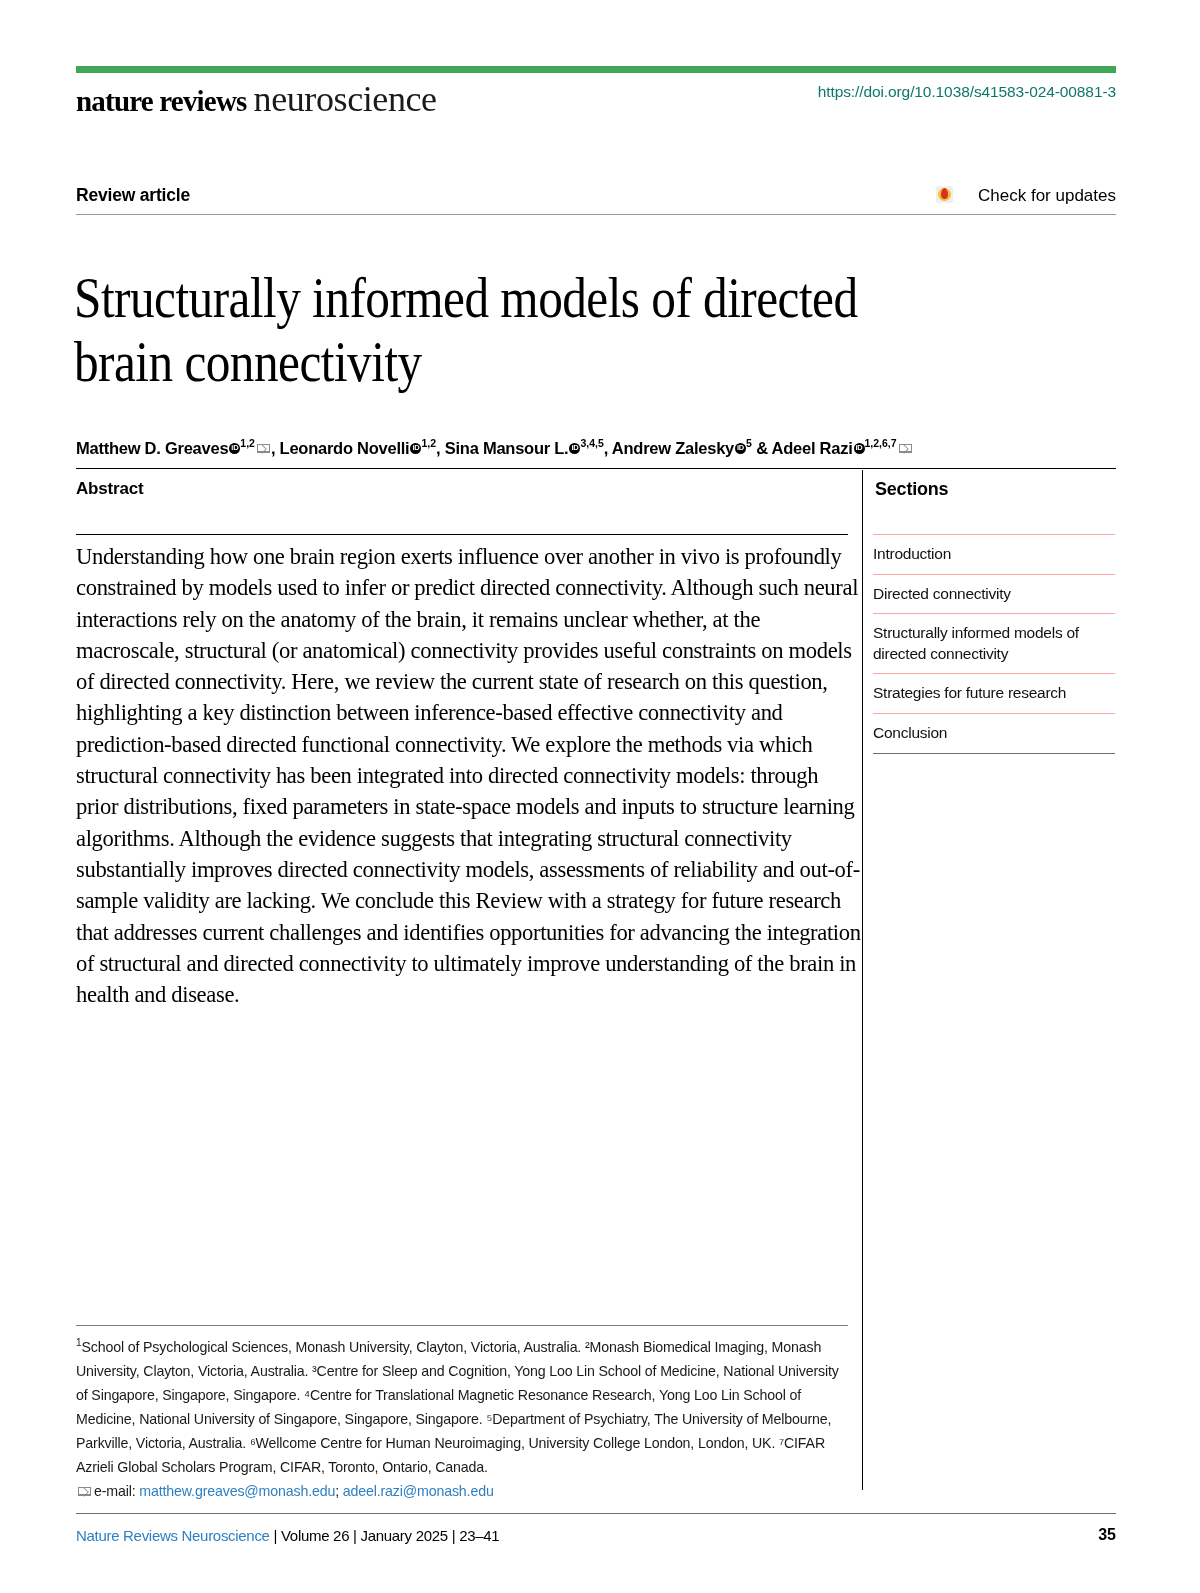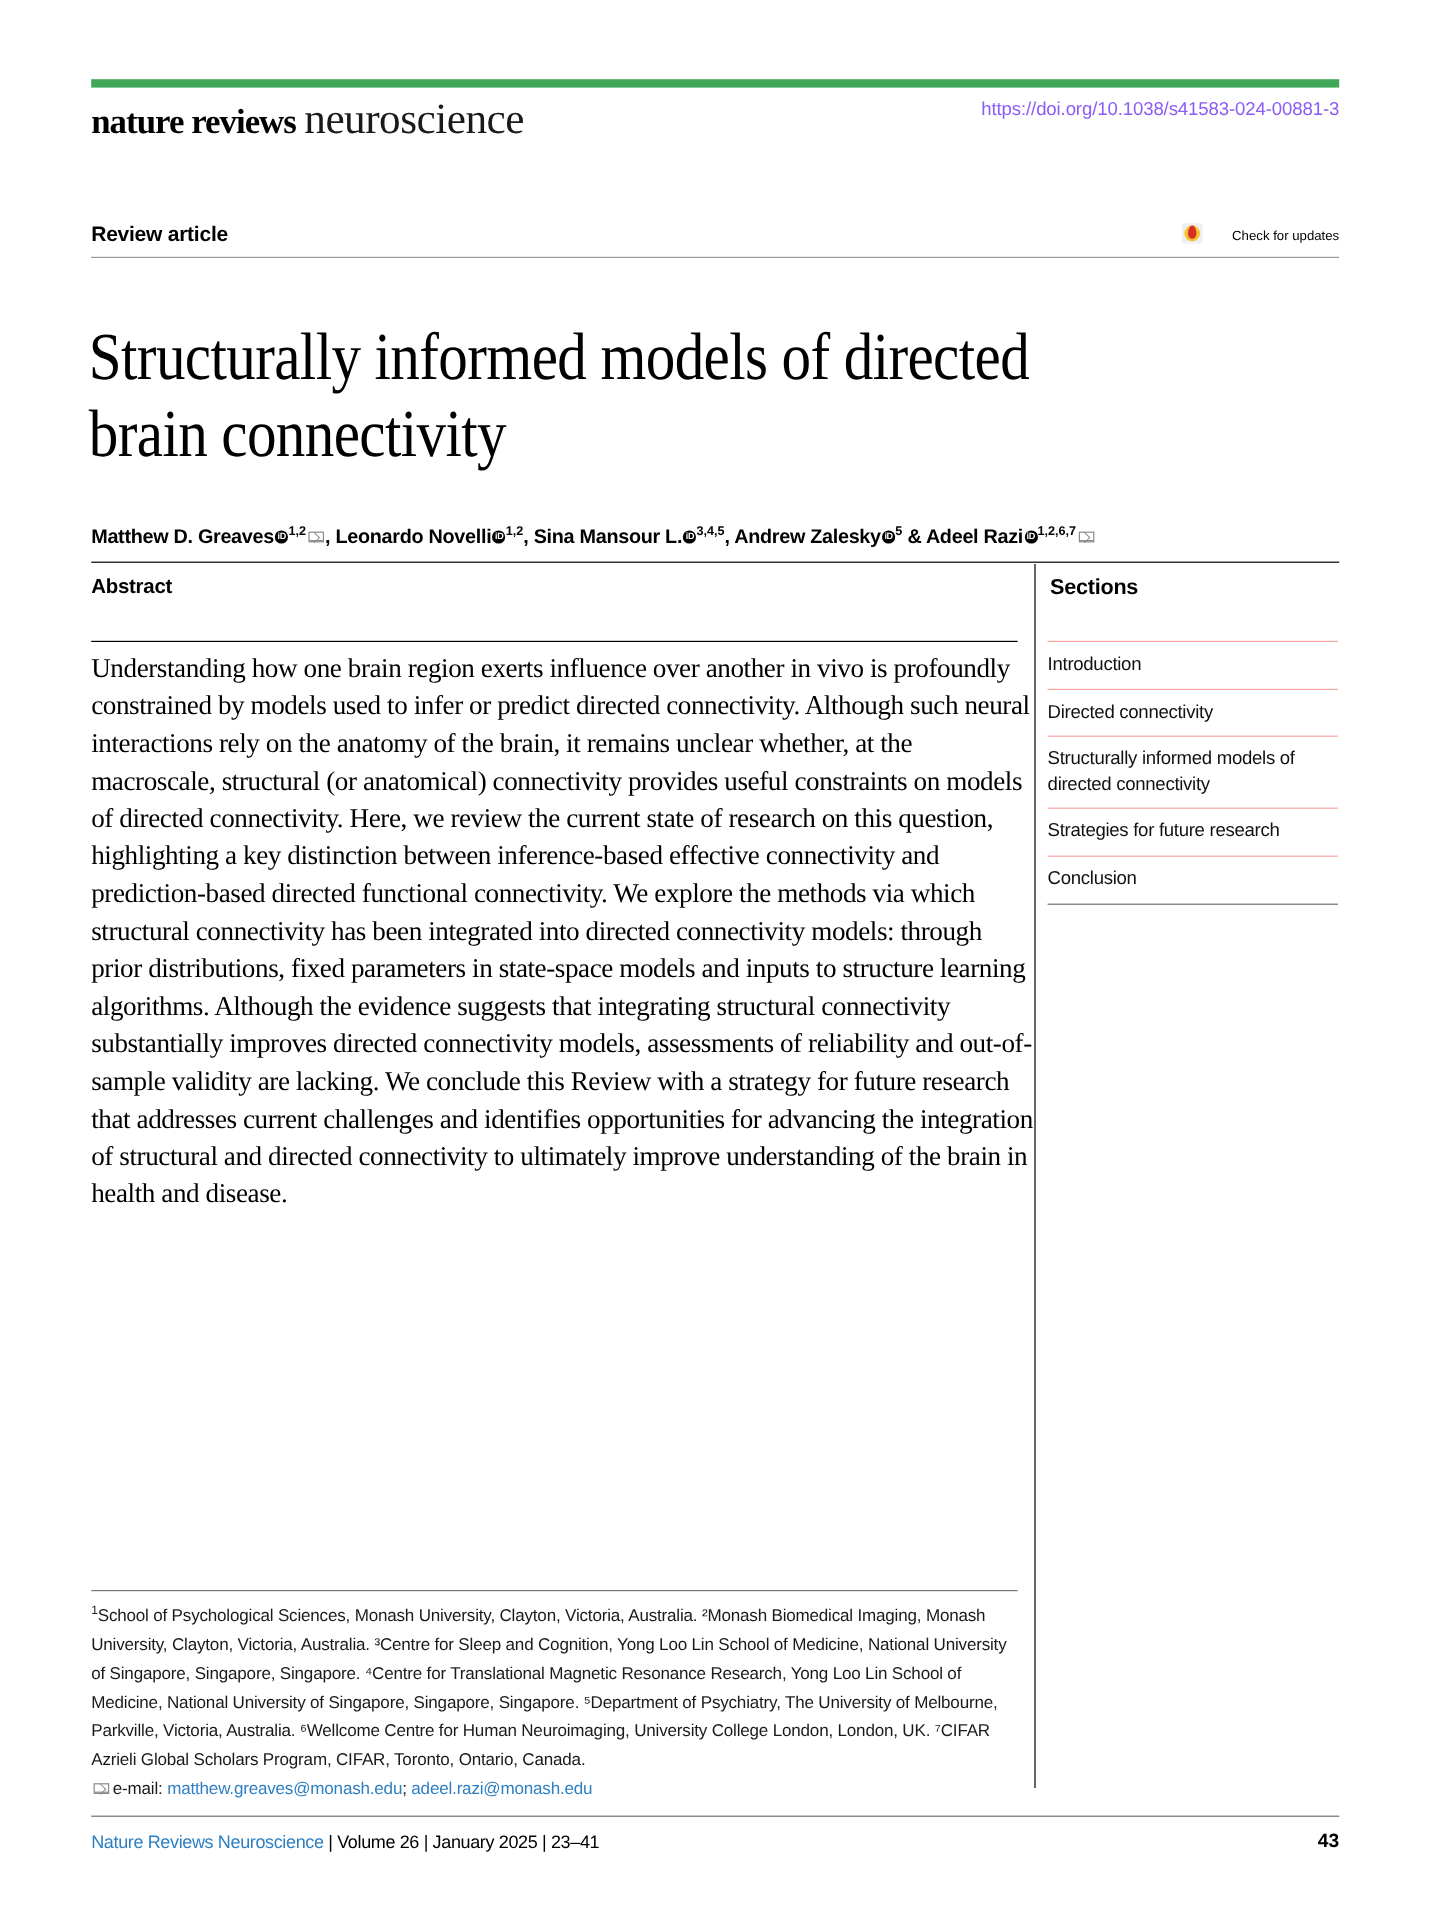--- a/index.html
+++ b/index.html
@@ -55,43 +55,43 @@
     font-size: 36px;
     letter-spacing: -0.4px;
     color: #1a1a1a;
     margin-left: 7px;
   }
   .doi-link {
     position: absolute;
     right: 84px;
     top: 83px;
     font-size: 15.5px;
-    color: #8b5cf6;
+    color: #0f766e;
     letter-spacing: -0.1px;
     text-decoration: none;
     font-family: "Liberation Sans", sans-serif;
   }
 
   
   .article-type {
     position: absolute;
     left: 76px;
     top: 185px;
     font-size: 17.5px;
     font-weight: bold;
     letter-spacing: -0.2px;
   }
   .check-updates {
     position: absolute;
     right: 84px;
     top: 186px;
     display: flex;
-    align-items: flex-end;
+    align-items: flex-start;
     gap: 25px;
-    font-size: 11px;
+    font-size: 17px;
     color: #000;
     white-space: nowrap;
   }
   .crossmark {
     width: 17px;
     height: 17px;
     border-radius: 2px;
     background: #efefef;
     position: relative;
     display: inline-block;
@@ -400,15 +400,15 @@
     <div class="email-line">
       <span class="env"></span><span>e-mail:</span>
       <a class="email-link" href="#">matthew.greaves@monash.edu</a><span>; </span><a class="email-link" href="#">adeel.razi@monash.edu</a>
     </div>
   </div>
 
   <div class="footer-rule"></div>
   <div class="footer-left">
     <span class="footer-journal">Nature Reviews Neuroscience</span><span class="footer-meta"> | Volume 26 | January 2025 | 23–41</span>
   </div>
-  <div class="footer-page">43</div>
+  <div class="footer-page">35</div>
 
 </div>
 
 </body></html>

